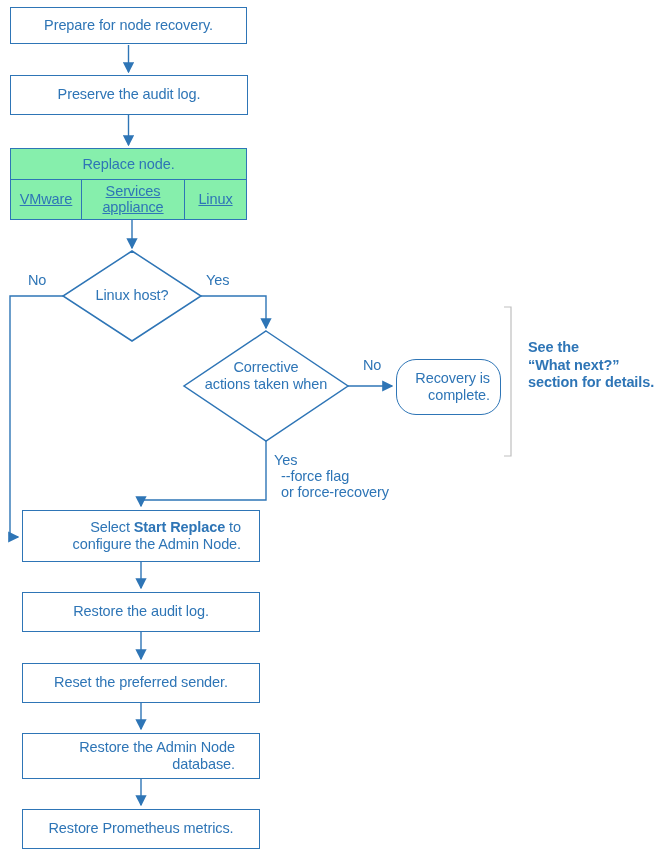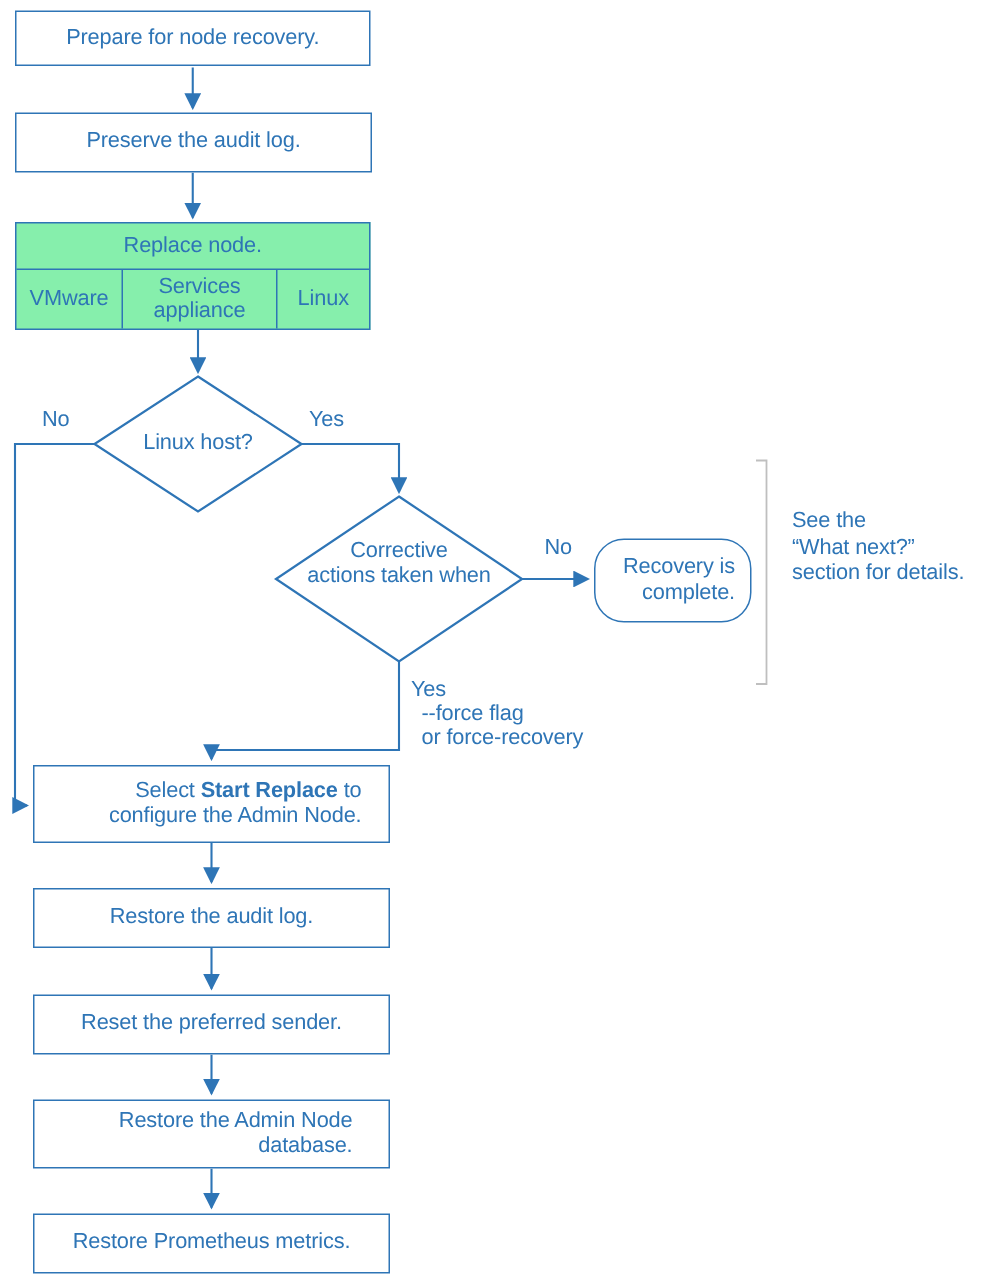--- a/index.html
+++ b/index.html
@@ -21,29 +21,29 @@
   #ah path{fill:var(--line);stroke:none;}
   .box{
     position:absolute;box-sizing:border-box;border:1.5px solid var(--line);
     background:#fff;display:flex;align-items:center;justify-content:center;
     text-align:right;line-height:1.18;padding:2px 10px;
   }
   .rounded{border-radius:20px;}
   .replace-table{position:absolute;box-sizing:border-box;border:1.5px solid var(--line);background:#86efac;}
   .replace-header{box-sizing:border-box;height:31px;border-bottom:1.5px solid var(--line);
     display:flex;align-items:center;justify-content:center;}
-  .replace-row{display:flex;height:39px;}
+  .replace-row{display:flex;height:39px;text-decoration:underline;}
   .cell{box-sizing:border-box;display:flex;align-items:center;justify-content:center;
     text-align:center;line-height:1.1;border-right:1.5px solid var(--line);padding:1px 2px;}
   .cell:last-child{border-right:none;}
   .dtext{position:absolute;text-align:center;line-height:1.2;}
   .dtext span{display:block;}
   .lbl{position:absolute;white-space:nowrap;}
   .note{position:absolute;line-height:1.22;}
-  .note span{display:block;}
+  .note span{display:block;font-weight:bold;}
   .b{font-weight:bold;}
 </style>
 </head>
 <body>
 
 <div class="canvas">
 
   <svg class="connectors" width="661" height="856" viewBox="0 0 661 856">
     <defs>
       <marker id="ah" markerWidth="8" markerHeight="8" refX="7" refY="4" orient="auto">

